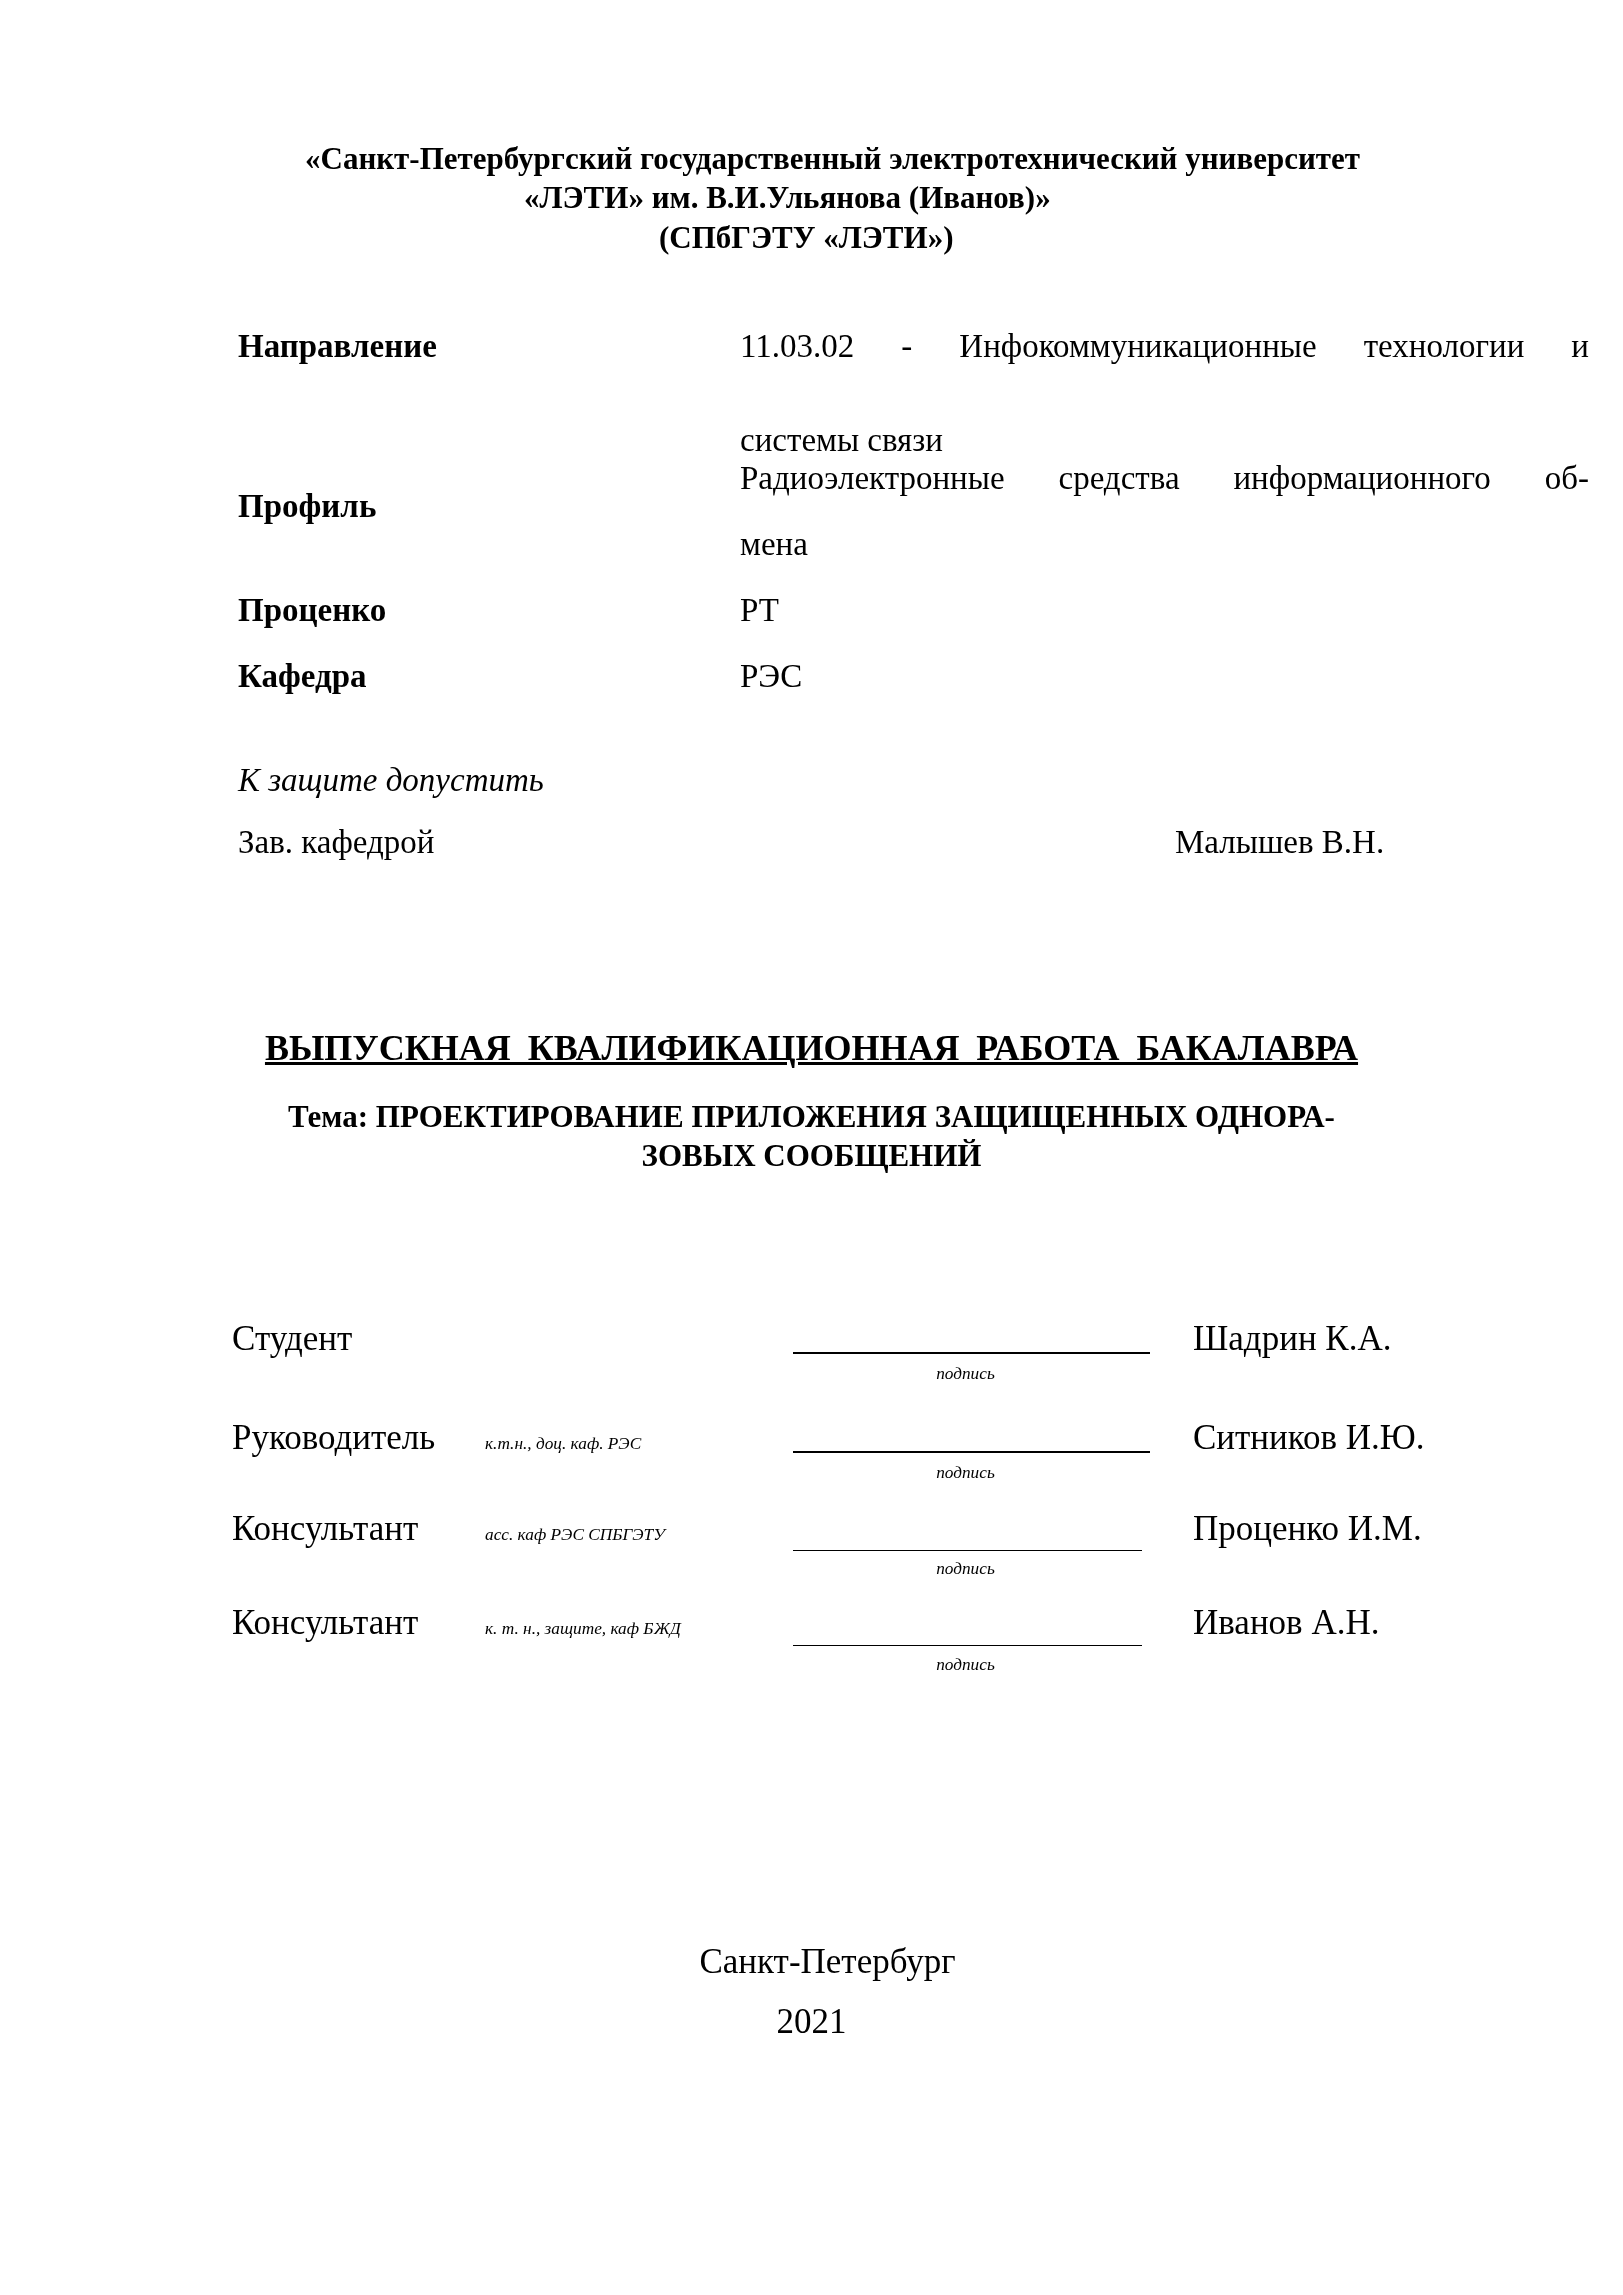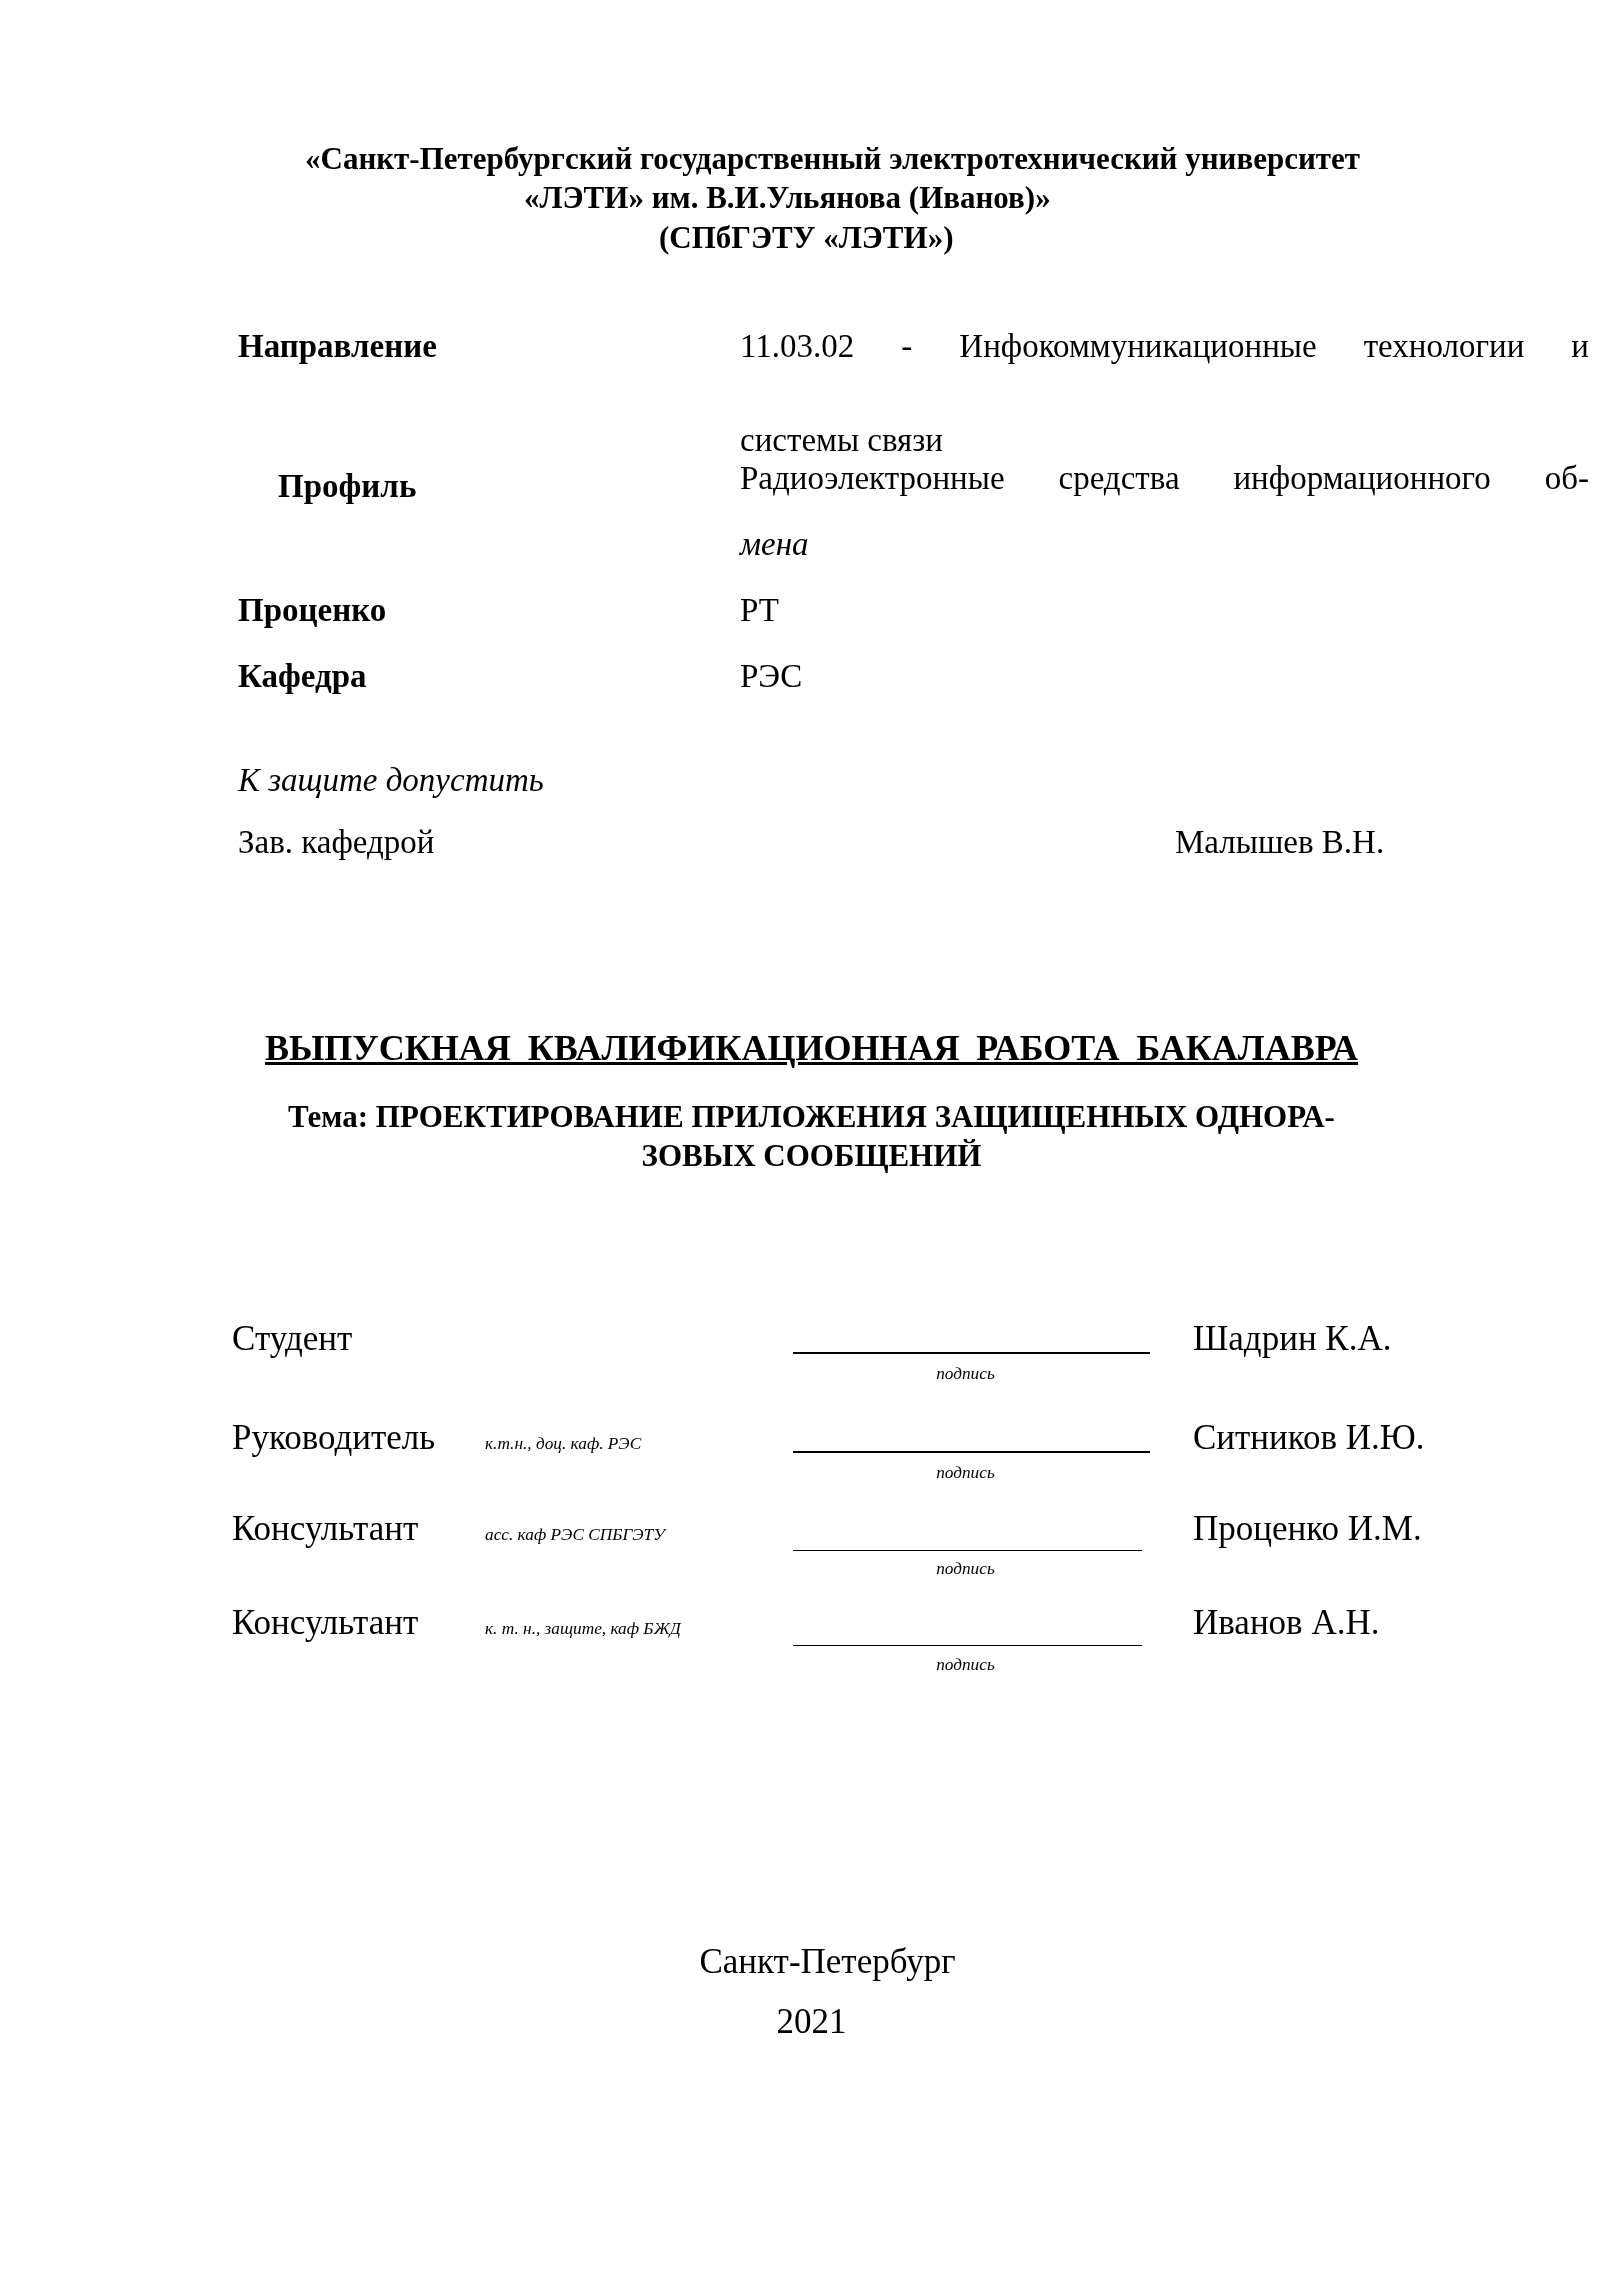--- a/index.html
+++ b/index.html
@@ -32,23 +32,23 @@
 <div class="abs uni" style="top:141px;">
   <div style="left:305px; top:0;">«Санкт-Петербургский государственный электротехнический университет</div>
   <div style="left:524px; top:39px;">«ЛЭТИ» им. В.И.Ульянова (Иванов)»</div>
   <div style="left:659px; top:79px;">(СПбГЭТУ «ЛЭТИ»)</div>
 </div>
 
 <div class="abs lbl" style="top:328px;">Направление</div>
 <div class="abs val val-wide" style="top:328px;">11.03.02 - Инфокоммуникационные технологии и</div>
 <div class="abs val" style="top:394px;margin-top:28px;">системы связи</div>
 
-<div class="abs lbl" style="top:468px;margin-left:40px;">Профиль</div>
+<div class="abs lbl" style="top:488px;">Профиль</div>
 <div class="abs val val-wide" style="top:460px;">Радиоэлектронные средства информационного об-</div>
-<div class="abs val" style="top:526px;font-style:italic;">мена</div>
+<div class="abs val" style="top:526px;">мена</div>
 
 <div class="abs lbl" style="top:592px;">Проценко</div>
 <div class="abs val" style="top:592px;">РТ</div>
 
 <div class="abs lbl" style="top:658px;">Кафедра</div>
 <div class="abs val" style="top:658px;">РЭС</div>
 
 <div class="abs" style="left:238px; top:762px; font-size:33px; font-style:italic;">К защите допустить</div>
 <div class="abs" style="left:238px; top:824px; font-size:33px;">Зав. кафедрой</div>
 <div class="abs" style="left:1175px; top:824px; font-size:33px;">Малышев В.Н.</div>

